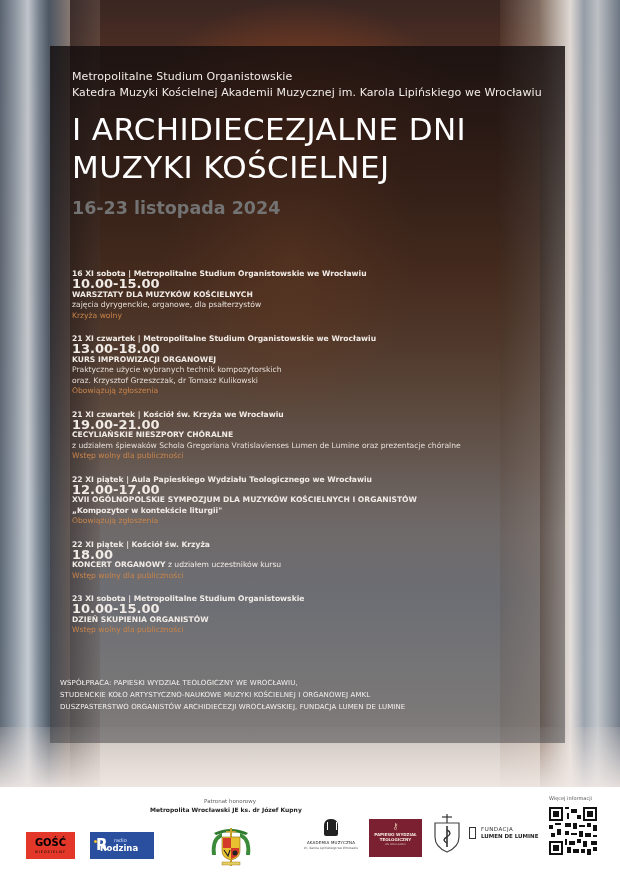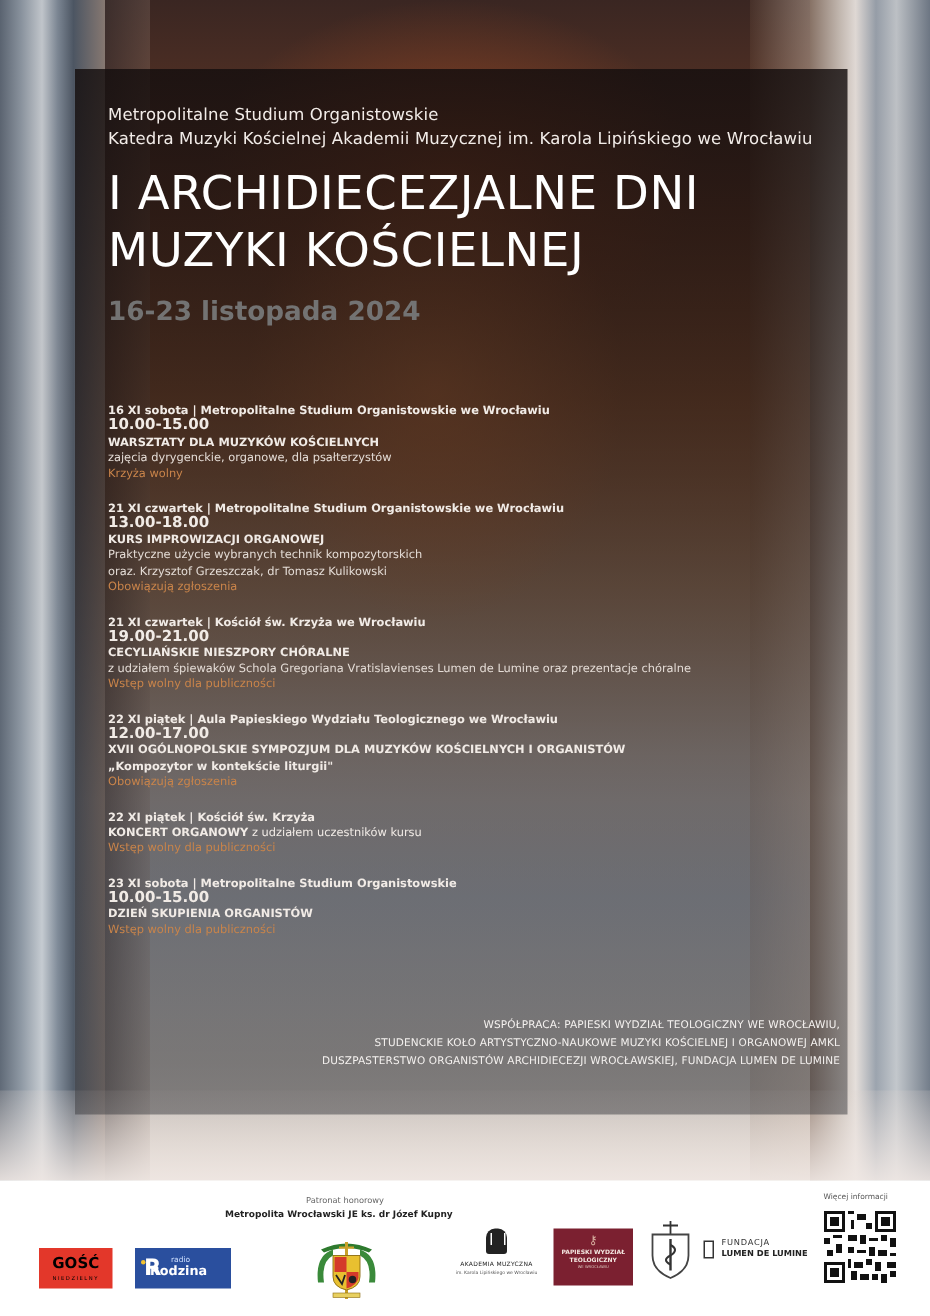--- a/index.html
+++ b/index.html
@@ -42,28 +42,28 @@
   .org-line { font-size: 11px; line-height: 16px; letter-spacing: 0.1px; }
   .title {
     margin-top: 9px; font-family: "DejaVu Sans", sans-serif; font-weight: normal;
     font-size: 31px; line-height: 38px; color: #ffffff; letter-spacing: 0.4px;
   }
   .dates { margin-top: 12px; font-weight: bold; font-size: 17.5px; color: #737373; }
 
   .events { position: absolute; left: 72px; top: 268px; width: 480px; color: #f1ebe6; }
   .event { margin-bottom: 12px; }
   .ev-head { font-size: 7.6px; font-weight: bold; line-height: 11px; }
-  .ev-time { font-size: 10px; font-weight: bold; line-height: 10.5px; }
+  .ev-time { font-size: 13px; font-weight: bold; line-height: 10.5px; }
   .ev-title { font-size: 7.6px; font-weight: bold; line-height: 10.5px; text-transform: none; }
   .ev-title .ev-title-rest { font-weight: normal; }
   .ev-desc { font-size: 7.6px; line-height: 10.5px; color: #e4dcd6; }
   .ev-note { font-size: 7.6px; line-height: 10.5px; color: #c9844a; }
 
   .coop {
-    position: absolute; left: 60px; top: 677px; width: 500px; text-align: right;
+    position: absolute; left: 60px; top: 677px; width: 500px; text-align: left;
     color: #f4f1ef; font-size: 7px; line-height: 12px; letter-spacing: 0.1px;
   }
 
   
   .footer { position: absolute; left: 0; top: 787px; width: 620px; height: 90px; background: #ffffff; }
   .patron { position: absolute; left: 160px; top: 10px; width: 140px; text-align: center; }
   .patron-label { font-size: 5.5px; color: #666; line-height: 8px; }
   .patron-name { font-size: 6px; font-weight: bold; color: #222; line-height: 9px; white-space: nowrap; margin-left: -10px; }
 
   .logo { position: absolute; }
@@ -146,20 +146,21 @@
   </div>
   <div class="event">
     <div class="ev-head">22 XI piątek | Aula Papieskiego Wydziału Teologicznego we Wrocławiu</div>
     <div class="ev-time">12.00-17.00</div>
     <div class="ev-title">XVII OGÓLNOPOLSKIE SYMPOZJUM DLA MUZYKÓW KOŚCIELNYCH I ORGANISTÓW</div>
     <div class="ev-title">„Kompozytor w kontekście liturgii"</div>
     <div class="ev-note">Obowiązują zgłoszenia</div>
   </div>
   <div class="event">
     <div class="ev-head">22 XI piątek | Kościół św. Krzyża</div>
+    <div class="ev-time">18.00</div>
     <div class="ev-title"><span>KONCERT ORGANOWY</span><span class="ev-title-rest"> z udziałem uczestników kursu</span></div>
     <div class="ev-note">Wstęp wolny dla publiczności</div>
   </div>
   <div class="event">
     <div class="ev-head">23 XI sobota | Metropolitalne Studium Organistowskie</div>
     <div class="ev-time">10.00-15.00</div>
     <div class="ev-title">DZIEŃ SKUPIENIA ORGANISTÓW</div>
     <div class="ev-note">Wstęp wolny dla publiczności</div>
   </div>
 </div>

